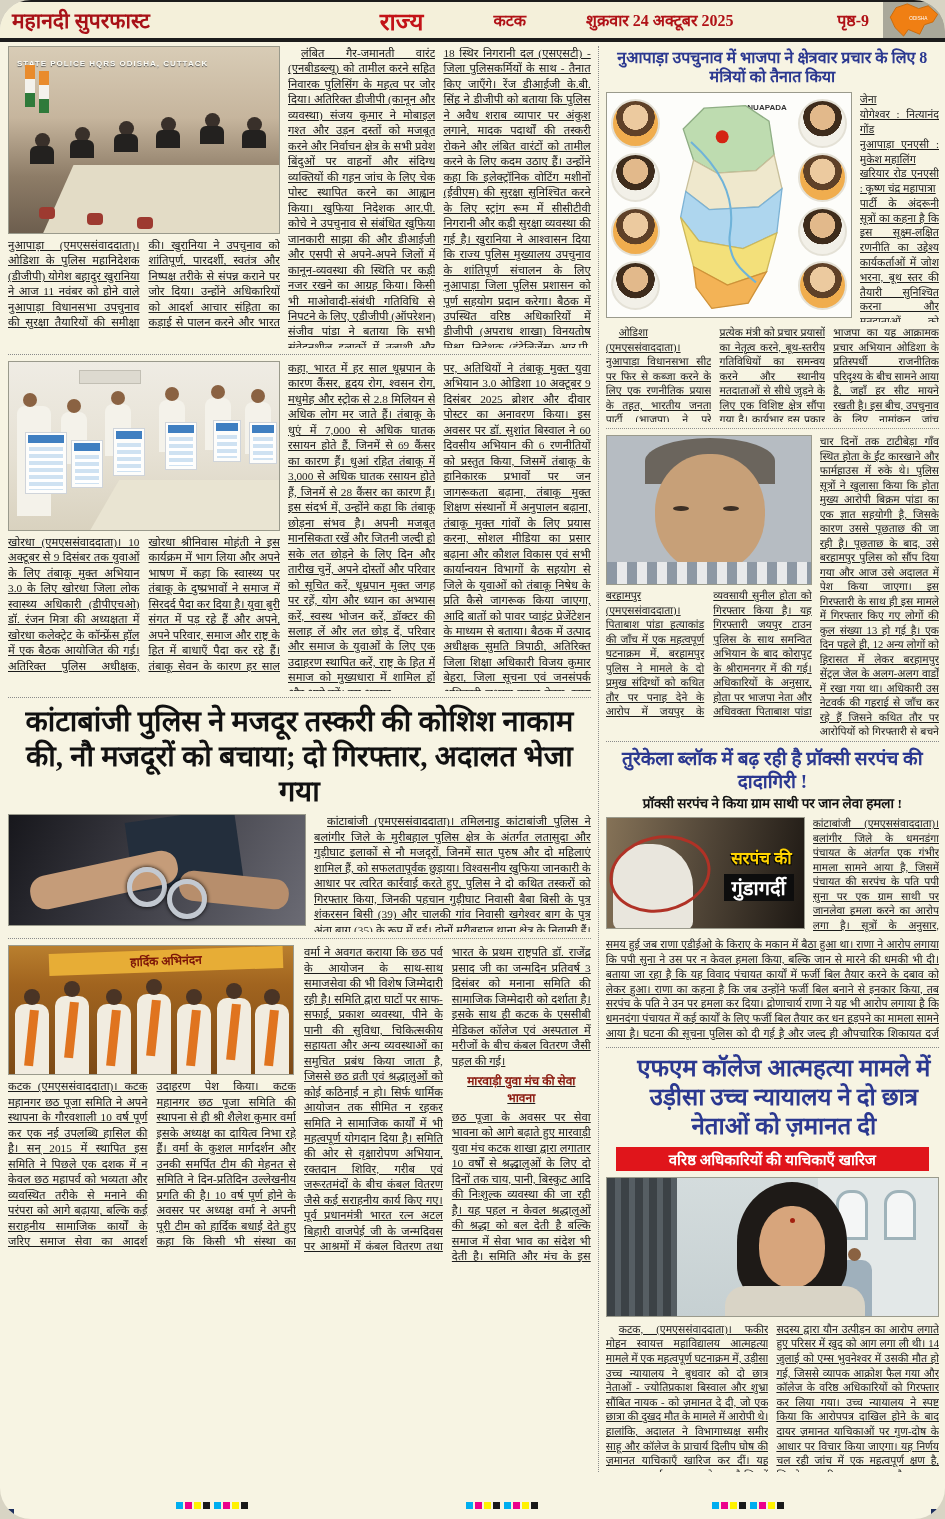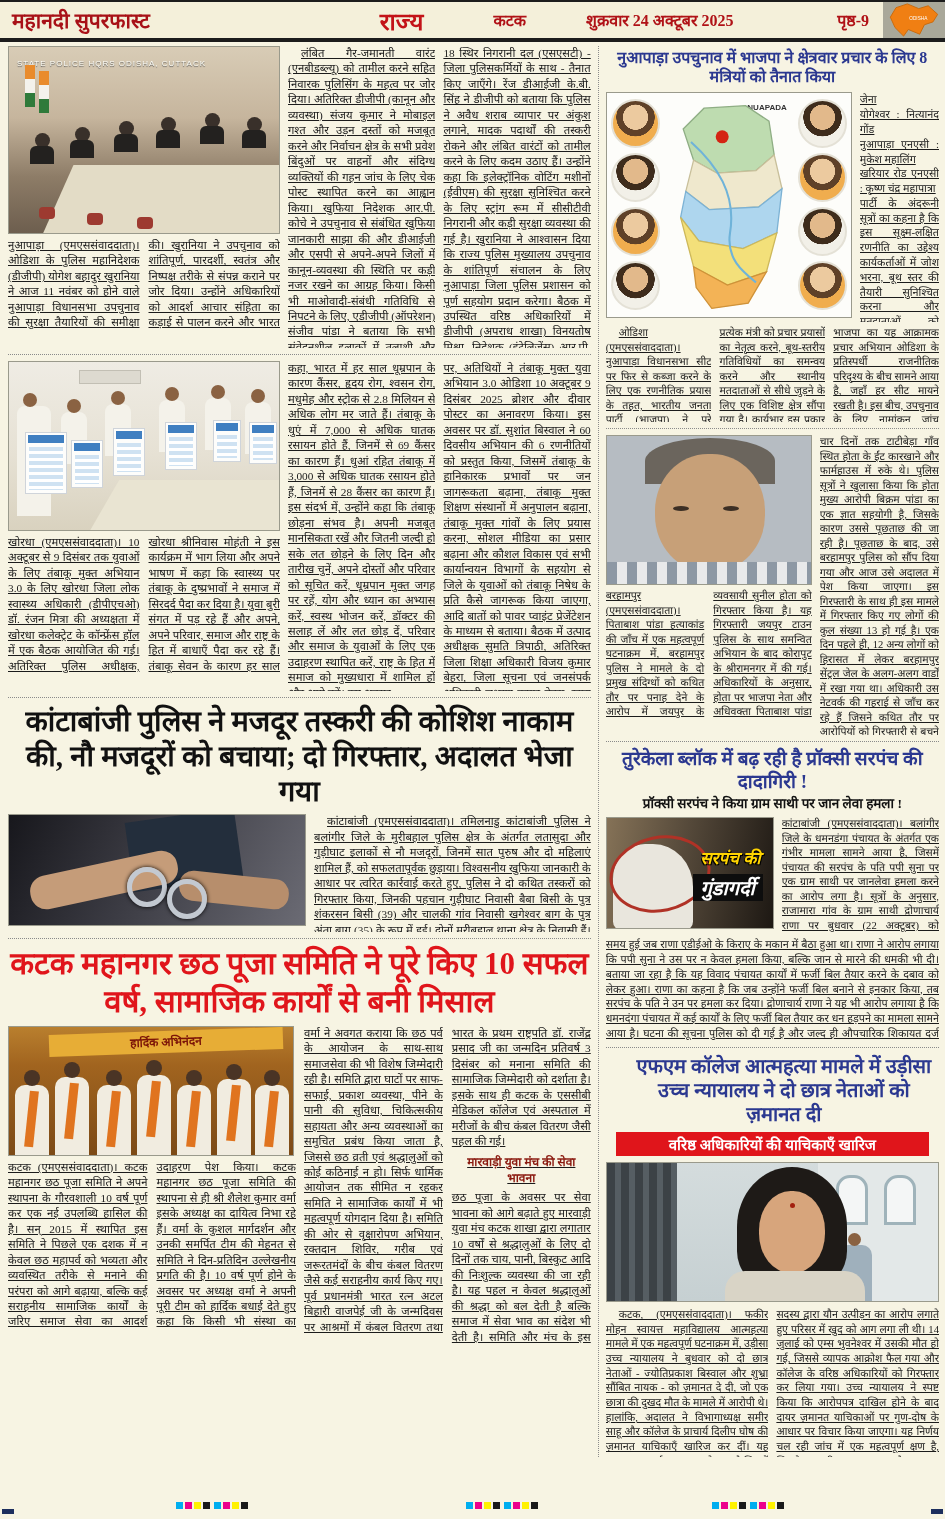--- a/index.html
+++ b/index.html
@@ -1,17 +1,17 @@
 <!DOCTYPE html>
 <html><head>
 <meta charset="utf-8">
 <style>
   html,body{margin:0;padding:0;background:#d8d4c4;}
   .page{width:945px;height:1519px;background:#f7f4e3;position:relative;overflow:hidden;
-        font-family:"Liberation Serif","DejaVu Serif",serif;color:#1b1b1b;}
+        font-family:"Liberation Serif","DejaVu Serif",serif;color:#1b1b1b;border-radius:31px;}
   
   .masthead{height:42px;border-top:2px solid #1c1c1c;border-bottom:4px solid #1c1c1c;
             background:#f4f0da;display:flex;align-items:center;padding:0 0 0 12px;box-sizing:border-box;}
   .mh-paper{font-size:21px;font-weight:bold;color:#a81117;}
   .mh-section{font-size:24px;font-weight:bold;color:#c31318;margin-left:230px;}
   .mh-city{font-size:16px;font-weight:bold;color:#b01217;margin-left:70px;}
   .mh-date{font-size:16px;font-weight:bold;color:#b01217;margin-left:60px;}
   .mh-page{font-size:16px;font-weight:bold;color:#b01217;margin-left:auto;margin-right:14px;}
   .mh-mapbox{width:62px;height:36px;background:#a9a89a;display:flex;align-items:center;justify-content:center;}
   
@@ -27,21 +27,21 @@
   .bt-ind{text-indent:13px;}
   .pre{white-space:pre-line;}
   .row{display:flex;gap:8px;}
   .cols2{column-count:2;column-gap:9px;column-fill:auto;}
   .photo{position:relative;overflow:hidden;border:1px solid #9a9a8c;box-sizing:border-box;flex:none;}
   h4.sub{font-size:12px;font-weight:bold;text-align:center;margin:4px 0;color:#111;}
   h4.sub-red{color:#8b1a10;}
   
   .ph-meet{width:272px;height:188px;background:linear-gradient(180deg,#d8ccb6 0%,#c6b59d 38%,#8d7c67 70%,#6d5e4e 100%);}
   .ph-meet .banner{position:absolute;top:12px;left:8px;font-family:"Liberation Sans",sans-serif;
-                   font-size:8px;font-weight:normal;color:#fdfdf6;letter-spacing:1px;text-shadow:0 1px 1px #555;}
+                   font-size:8px;font-weight:bold;color:#fdfdf6;letter-spacing:1px;text-shadow:0 1px 1px #555;}
   .flag{position:absolute;width:10px;height:42px;top:18px;background:linear-gradient(180deg,#e98b2c 33%,#f4f2ec 33% 66%,#2f7a3a 66%);}
   .ph-meet .tbl{position:absolute;bottom:-24px;left:44px;width:260px;height:92px;background:#e3dcc6;transform:skewX(-24deg);}
   .head{position:absolute;width:15px;height:15px;border-radius:50%;background:#39302a;}
   .torso{position:absolute;width:24px;height:18px;border-radius:6px 6px 0 0;background:#23211f;}
   .chair{position:absolute;width:16px;height:12px;border-radius:4px;background:#9d3a30;}
   
   .ph-tob{width:272px;height:170px;background:linear-gradient(180deg,#efece4 0%,#e6e1d4 55%,#d9d2bf 100%);}
   .ph-tob .ac{position:absolute;top:8px;left:70px;width:60px;height:12px;background:#dddad0;border:1px solid #c2bfb4;}
   .person{position:absolute;width:26px;height:52px;border-radius:8px 8px 0 0;background:#f4f2ea;}
   .person::before{content:"";position:absolute;top:-13px;left:6px;width:14px;height:14px;border-radius:50%;background:#8a6242;}
@@ -70,21 +70,21 @@
   .portrait.alt{background:radial-gradient(circle at 50% 36%,#e2b98b 0 34%,#3e2c1c 35% 52%,#f2f0e8 53% 100%);}
   .ph-map .nplabel{position:absolute;top:10px;right:64px;font-family:"Liberation Sans",sans-serif;font-size:8px;font-weight:bold;color:#333;}
   
   .ph-man{width:206px;height:150px;background:#b6bcc2;}
   .ph-man .hair{position:absolute;top:2px;left:38px;width:130px;height:46px;border-radius:50% 50% 0 0;background:#6b655d;}
   .ph-man .face{position:absolute;top:18px;left:48px;width:110px;height:118px;border-radius:48%;background:#c7a078;}
   .ph-man .eye{position:absolute;width:16px;height:5px;border-radius:50%;background:#3c2f25;top:70px;}
   .ph-man .shirt{position:absolute;bottom:-8px;left:0;width:100%;height:30px;
                  background:repeating-linear-gradient(90deg,#8d98a4 0 10px,#e8e9ea 10px 20px);}
   
-  .ph-sar{width:168px;height:112px;background:linear-gradient(100deg,#857257 0%,#55493a 45%,#1d1813 100%);font-style:italic;}
+  .ph-sar{width:199px;height:112px;background:linear-gradient(100deg,#857257 0%,#55493a 45%,#1d1813 100%);}
   .ph-sar .shirtblob{position:absolute;left:6px;top:26px;width:80px;height:86px;border-radius:40% 50% 10% 10%;background:#e9e6dd;}
   .ph-sar .mark{position:absolute;left:2px;top:18px;width:96px;height:70px;border-radius:50%;border:3px solid #b03226;transform:rotate(-12deg);}
   .ph-sar .t1{position:absolute;right:12px;top:28px;font-size:17px;font-weight:bold;color:#ffd400;text-shadow:1px 1px 0 #000,-1px 1px 0 #000;}
   .ph-sar .t2{position:absolute;right:10px;top:56px;font-size:20px;font-weight:bold;color:#fff;background:#0d0d0d;padding:0 8px;}
   
   .ph-stu{width:100%;height:140px;background:linear-gradient(180deg,#d4dcdd 0%,#c6d0d2 100%);}
   .ph-stu .bldg{position:absolute;right:0;top:0;width:120px;height:100%;background:#e3e8e8;}
   .ph-stu .win{position:absolute;width:26px;height:44px;border:3px solid #9fb3ba;border-radius:14px 14px 0 0;background:#f4f6f6;}
   .ph-stu .gate{position:absolute;left:0;top:0;width:70px;height:100%;
                 background:repeating-linear-gradient(90deg,#3c4246 0 8px,#565e63 8px 14px);}
@@ -197,21 +197,20 @@
             <div class="cuffring" style="left:118px;top:52px;"></div>
             <div class="cuffring" style="left:158px;top:64px;"></div>
           </div>
           <div class="bt bt-ind" style="flex:1;">कांटाबांजी (एमएससंवाददाता)। तमिलनाडु कांटाबांजी पुलिस ने बलांगीर जिले के मुरीबहाल पुलिस क्षेत्र के अंतर्गत लतासुदा और गुड़ीघाट इलाकों से नौ मजदूरों, जिनमें सात पुरुष और दो महिलाएं शामिल हैं, को सफलतापूर्वक छुड़ाया। विश्वसनीय खुफिया जानकारी के आधार पर त्वरित कार्रवाई करते हुए, पुलिस ने दो कथित तस्करों को गिरफ्तार किया, जिनकी पहचान गुड़ीघाट निवासी बैबा बिसी के पुत्र शंकरसन बिसी (39) और चालकी गांव निवासी खगेश्वर बाग के पुत्र अंता बाग (35) के रूप में हुई। दोनों मुरीबहाल थाना क्षेत्र के निवासी हैं। दोनों को भारतीय न्याय संहिता (बीएनएस) की धारा 143(2)/143(3)/3(5) और आईएसएमई अधिनियम की धारा 25 के तहत मामला संख्या 391/25 में जेएमएफसी कोर्ट में पेश किया गया।</div>
         </div>
       </div>
 
       <hr class="rule">
 
       <div>
-        <div class="hl hl-red" style="font-size:31px;">कटक महानगर छठ पूजा समिति ने पूरे किए 10 सफल वर्ष, सामाजिक कार्यों से बनी मिसाल</div>
         <div class="row" style="height:322px;">
           <div style="width:288px;">
             <div class="photo ph-chh">
               <div class="ban">हार्दिक अभिनंदन</div>
               <div class="man" style="left:6px;"></div>
               <div class="man" style="left:46px;height:78px;"></div>
               <div class="man" style="left:88px;"></div>
               <div class="man" style="left:128px;height:80px;"></div>
               <div class="man" style="left:168px;"></div>
               <div class="man" style="left:208px;height:76px;"></div>
@@ -305,21 +304,21 @@
             <div class="t2">गुंडागर्दी</div>
           </div>
           <div class="bt" style="flex:1;font-size:10.6px;">कांटाबांजी (एमएससंवाददाता)। बलांगीर जिले के धमनडंगा पंचायत के अंतर्गत एक गंभीर मामला सामने आया है, जिसमें पंचायत की सरपंच के पति पपी सुना पर एक ग्राम साथी पर जानलेवा हमला करने का आरोप लगा है। सूत्रों के अनुसार, राजामारा गांव के ग्राम साथी द्रोणाचार्य राणा पर बुधवार (22 अक्टूबर) को कांटाबांजी स्थित आंम्पाड़ा में हमला किया गया। घटना उस</div>
         </div>
         <div class="bt" style="height:104px;margin-top:4px;font-size:10.8px;">समय हुई जब राणा एडीईओ के किराए के मकान में बैठा हुआ था। राणा ने आरोप लगाया कि पपी सुना ने उस पर न केवल हमला किया, बल्कि जान से मारने की धमकी भी दी। बताया जा रहा है कि यह विवाद पंचायत कार्यों में फर्जी बिल तैयार करने के दबाव को लेकर हुआ। राणा का कहना है कि जब उन्होंने फर्जी बिल बनाने से इनकार किया, तब सरपंच के पति ने उन पर हमला कर दिया। द्रोणाचार्य राणा ने यह भी आरोप लगाया है कि धमनदंगा पंचायत में कई कार्यों के लिए फर्जी बिल तैयार कर धन हड़पने का मामला सामने आया है। घटना की सूचना पुलिस को दी गई है और जल्द ही औपचारिक शिकायत दर्ज होने की संभावना है। स्थानीय लोगों ने इस घटना की संपूर्ण जांच और भ्रष्टाचार पर कार्रवाई की मांग की है।</div>
       </div>
 
       <hr class="rule">
 
       <div>
-        <div class="hl hl-blue" style="font-size:20px;margin-left:23px;">एफएम कॉलेज आत्महत्या मामले में उड़ीसा उच्च न्यायालय ने दो छात्र नेताओं को ज़मानत दी</div>
+        <div class="hl hl-blue" style="font-size:24px;margin-left:23px;">एफएम कॉलेज आत्महत्या मामले में उड़ीसा उच्च न्यायालय ने दो छात्र नेताओं को ज़मानत दी</div>
         <div class="redbar">वरिष्ठ अधिकारियों की याचिकाएँ खारिज</div>
         <div class="photo ph-stu">
           <div class="gate"></div>
           <div class="bldg"></div>
           <div class="win" style="right:70px;top:12px;"></div>
           <div class="win" style="right:22px;top:12px;"></div>
           <div class="fig" style="right:110px;bottom:0;"></div>
           <div class="fig" style="right:66px;bottom:0;height:56px;"></div>
           <div class="hair"></div>
           <div class="face"></div>

